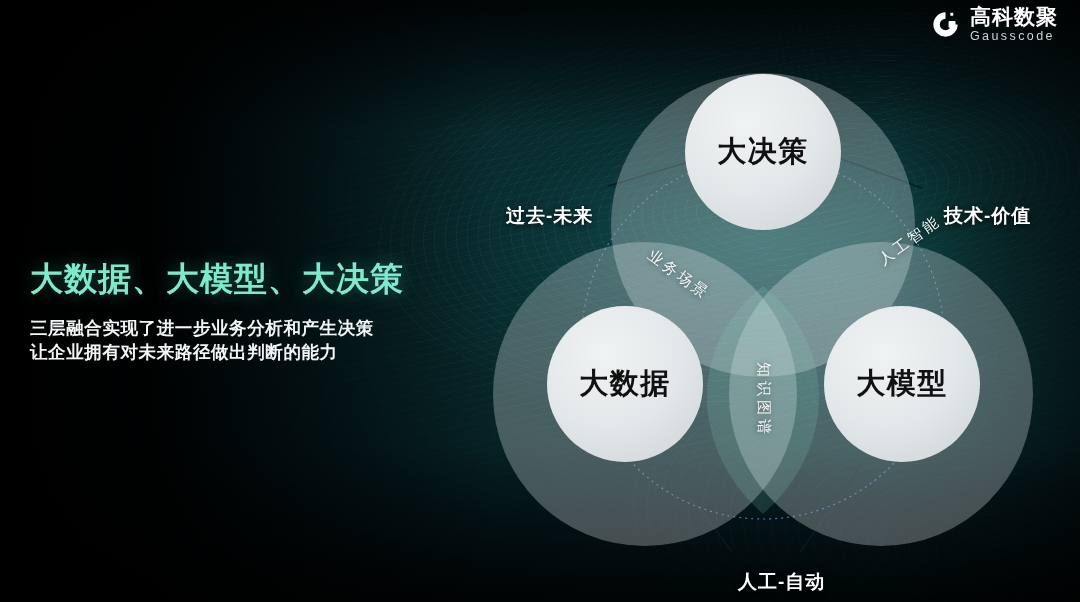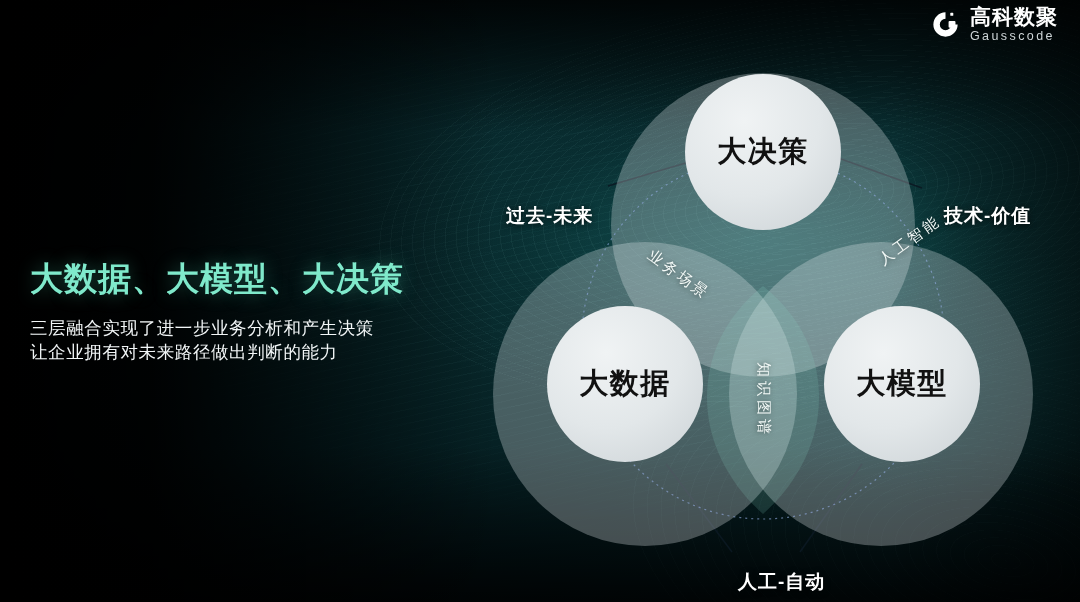--- a/index.html
+++ b/index.html
@@ -88,21 +88,21 @@
 
   
   .copy{position:absolute;left:30px;top:252px;width:430px;}
   .headline{
     font-size:33px;font-weight:700;color:#7fe9cb;
     letter-spacing:1px;line-height:1.18;white-space:nowrap;
     text-shadow:0 0 18px rgba(80,220,185,.35);
     margin-top:8px;
   }
   .subline{
-    font-size:17.5px;color:#f2f6f7;font-weight:400;
+    font-size:17.5px;color:#f2f6f7;font-weight:700;
     letter-spacing:.6px;line-height:1.1;margin-top:20px;
   }
   .subline + .subline{margin-top:5px;}
 
   
   .venn{position:absolute;left:470px;top:18px;width:610px;height:584px;}
   .venn svg{position:absolute;inset:0;width:100%;height:100%;}
 
   .axis-label{
     position:absolute;

